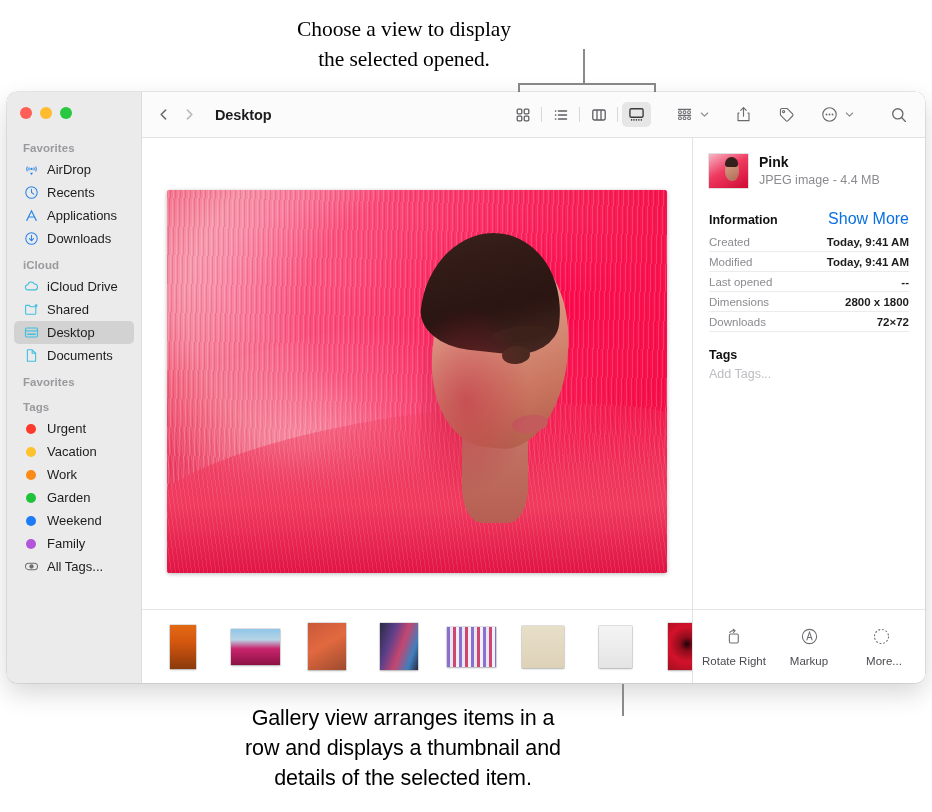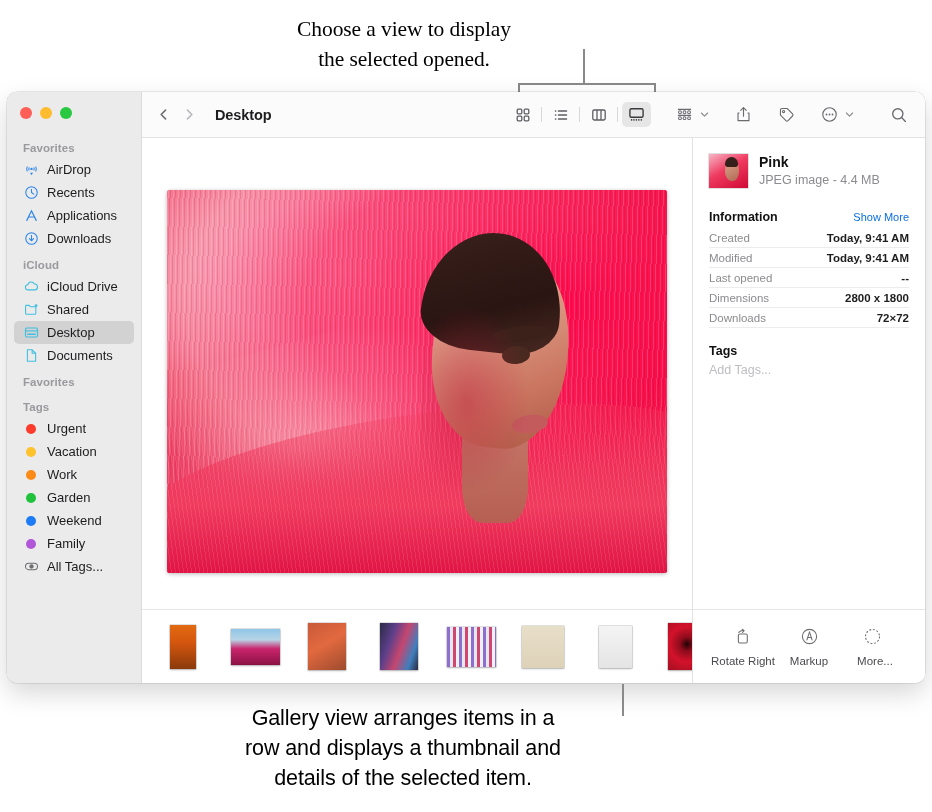--- a/index.html
+++ b/index.html
@@ -205,32 +205,32 @@
     width:39px;height:34px;flex:0 0 39px;position:relative;overflow:hidden;
     box-shadow:0 0 0 0.5px rgba(0,0,0,0.25);background:#e31a4d;
   }
   .file-name{font-size:14px;font-weight:700;color:#111;line-height:16px;}
   .file-meta{font-size:12.5px;color:#8b8b90;line-height:16px;margin-top:2px;}
 
   .sec-head{
     display:flex;align-items:baseline;justify-content:space-between;
     font-size:12.5px;font-weight:700;color:#111;margin-bottom:4px;
   }
-  .show-more{font-size:11px;color:#0a70e0;font-weight:400;}
+  .show-more{font-size:16px;color:#0a70e0;font-weight:400;}
   .row{
     display:flex;justify-content:space-between;align-items:baseline;
     font-size:11.5px;padding:4px 0 3px;border-bottom:0.5px solid #ececec;
   }
   .row .k{color:#8b8b90;}
   .row .v{color:#1d1d1f;font-weight:700;}
   .tags-head{font-size:12.5px;font-weight:700;color:#111;margin-top:16px;}
   .add-tags{font-size:12.5px;color:#bdbdc2;margin-top:5px;}
 
   .info-actions{
-    height:74px;flex:0 0 74px;display:flex;align-items:center;justify-content:center;
+    height:74px;flex:0 0 74px;display:flex;align-items:center;justify-content:space-between;
     border-top:0.5px solid #e6e6e6;padding:16px 8px;box-sizing:border-box;
   }
   .act{display:flex;flex-direction:column;align-items:center;gap:5px;color:#6e6e73;width:66px;}
   .act-label{font-size:11.5px;color:#4b4b50;}
 </style>
 </head>
 <body>
 
 <div class="callout" id="callout-top">
   <div>Choose a view to display</div>

